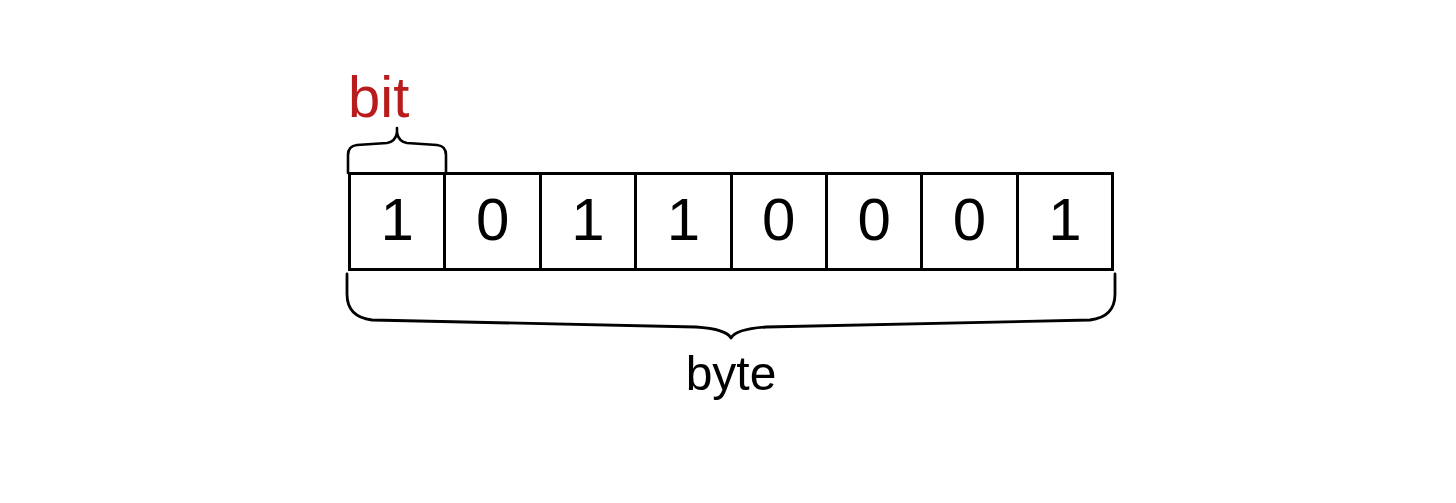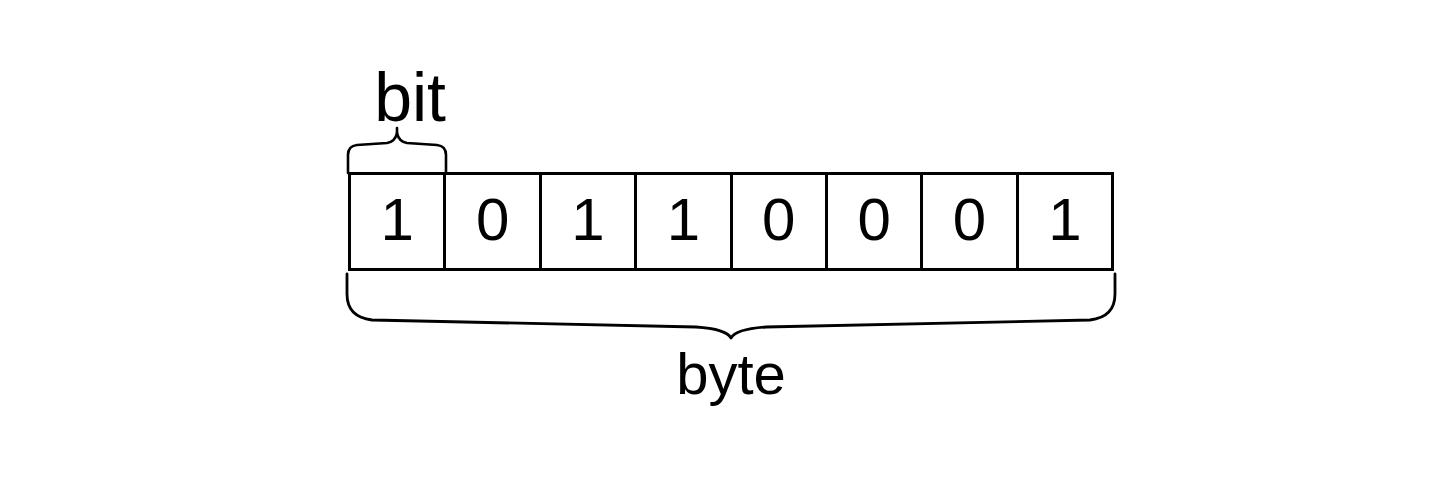--- a/index.html
+++ b/index.html
@@ -19,25 +19,25 @@
     background: #ffffff;
     overflow: hidden;
   }
 
   
   .bit-label {
     position: absolute;
     left: 348px;
     top: 66px;
     width: 98px;
-    text-align: right;
-    font-size: 68px;
+    text-align: left;
+    font-size: 58px;
     line-height: 62px;
     font-family: "Liberation Sans", sans-serif;
-    color: #000000;
+    color: #b91c1c;
     white-space: nowrap;
   }
 
   
   .bit-brace {
     position: absolute;
     left: 345px;
     top: 128px;
     width: 104px;
     height: 46px;
@@ -86,21 +86,21 @@
     height: 66px;
   }
 
   
   .byte-label {
     position: absolute;
     left: 531px;
     top: 342px;
     width: 400px;
     text-align: center;
-    font-size: 58px;
+    font-size: 48px;
     line-height: 64px;
     font-family: "Liberation Sans", sans-serif;
     color: #000000;
     white-space: nowrap;
   }
 
   svg { display: block; overflow: visible; }
 </style>
 </head>
 <body>

